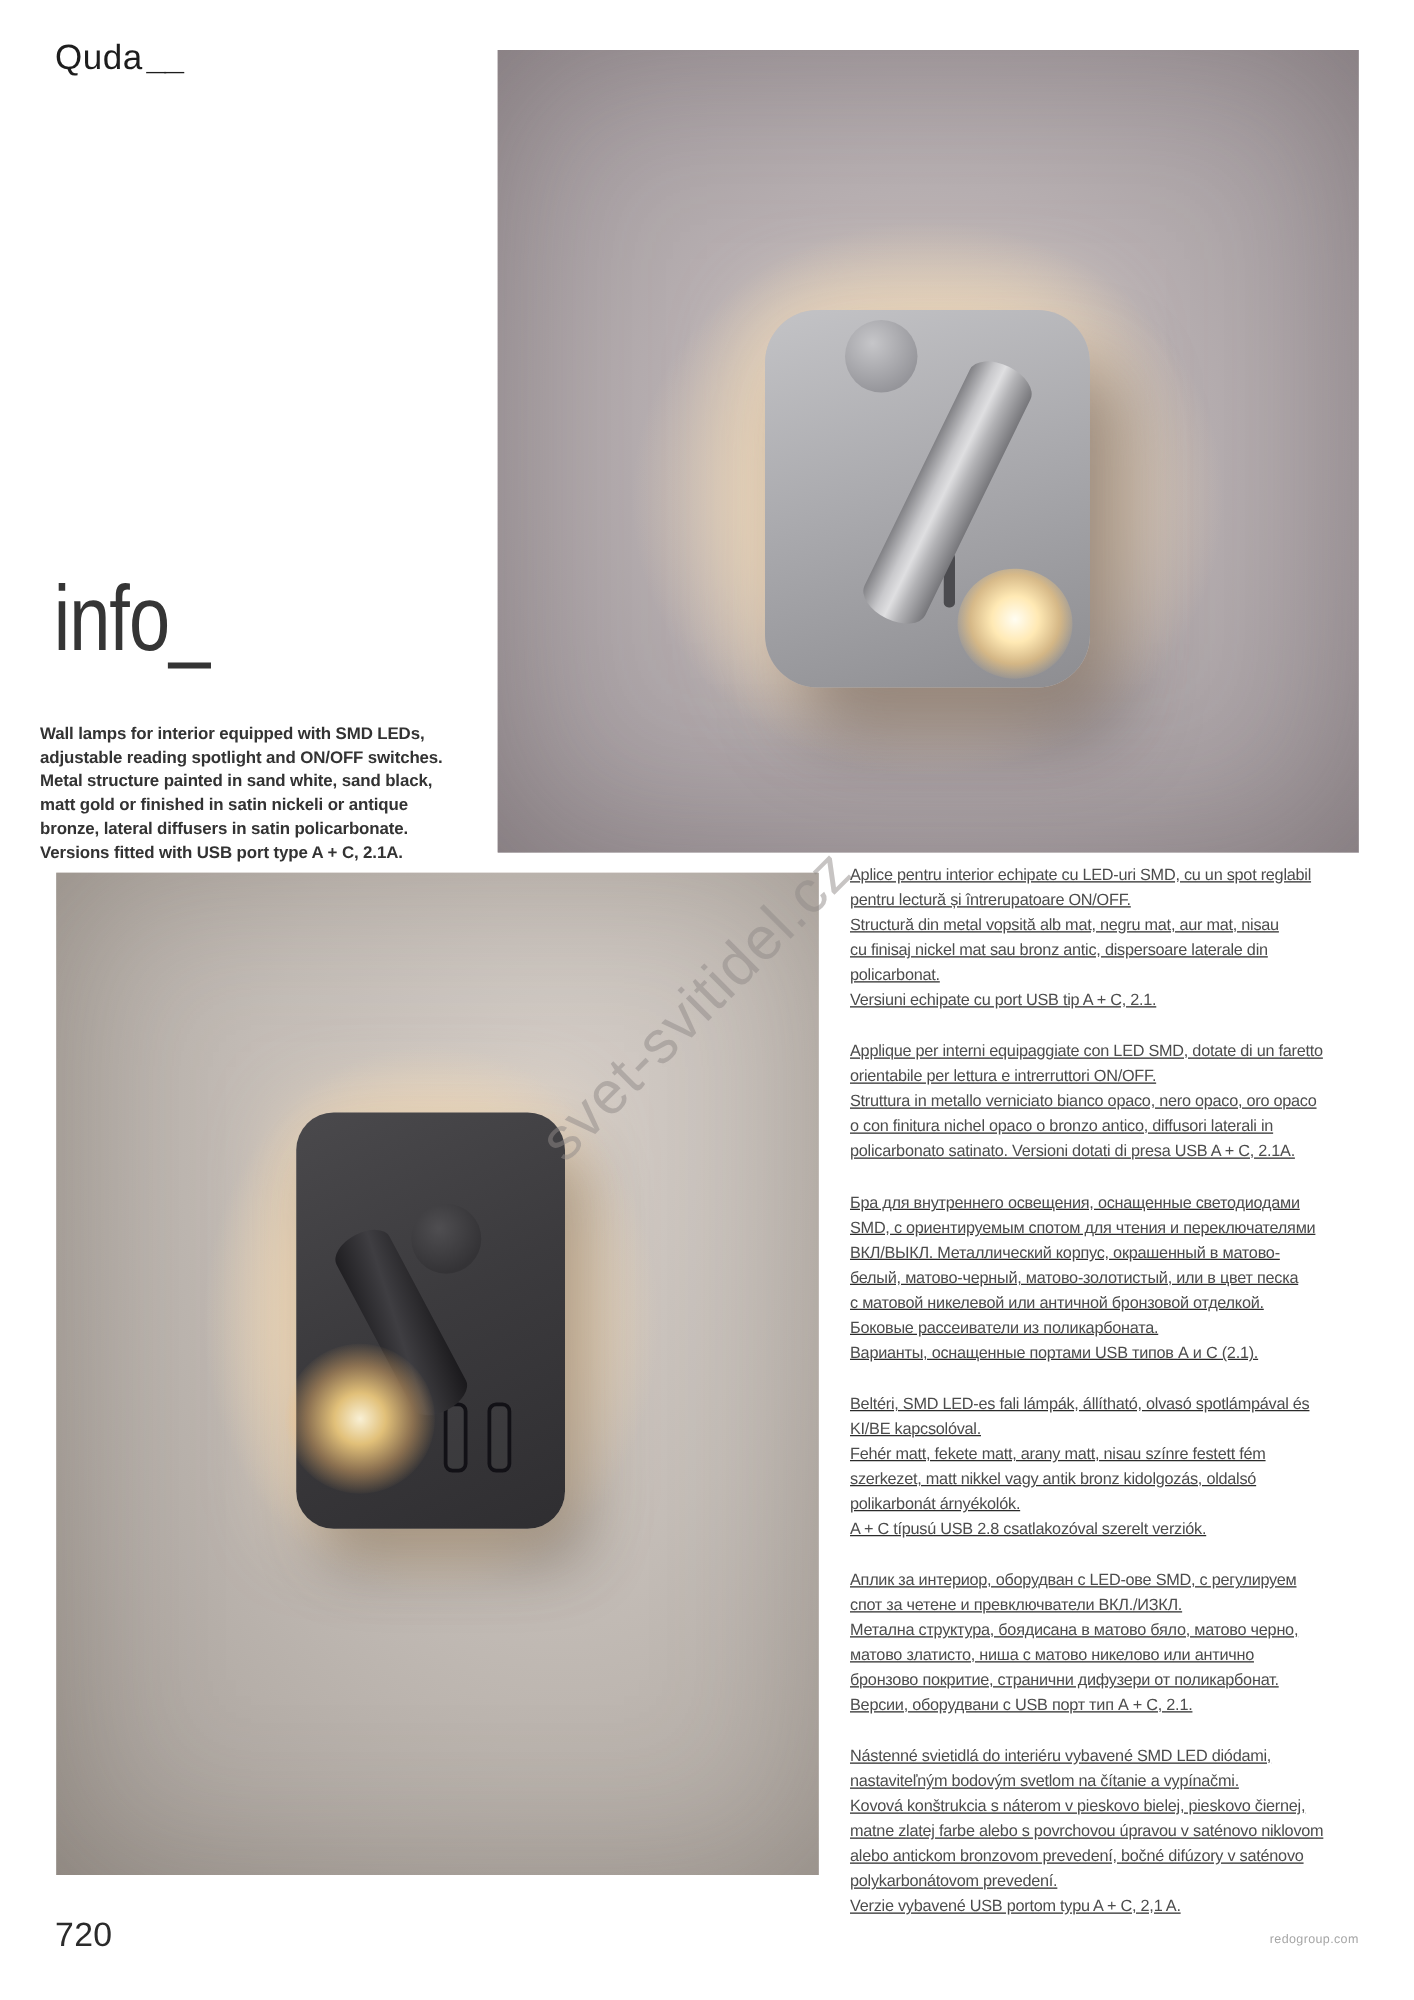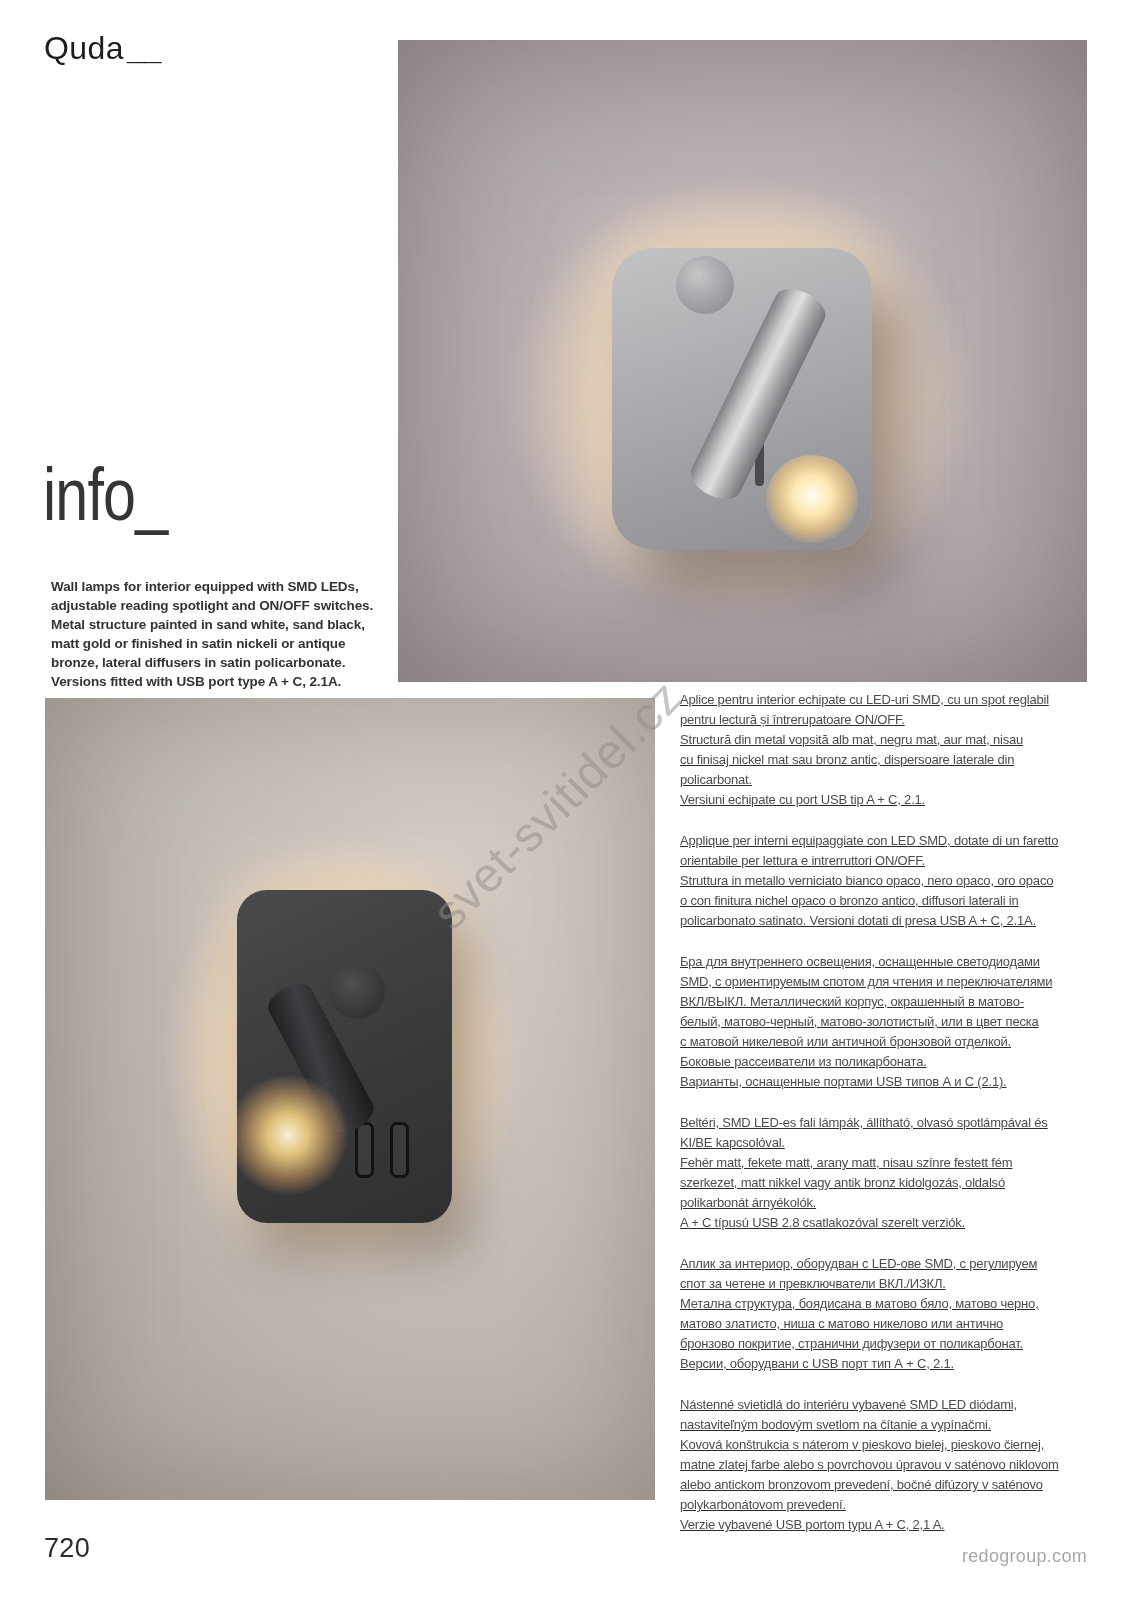--- a/index.html
+++ b/index.html
@@ -9,21 +9,21 @@
     height: 1600px;
     background: #ffffff;
     overflow: hidden;
     font-family: "Liberation Sans", sans-serif;
     color: #2b2b2b;
   }
 
   
   .brand {
     position: absolute; left: 44px; top: 30px;
-    font-size: 32px; letter-spacing: 0.4px; color: #1d1d1d;
+    font-size: 28px; letter-spacing: 0.4px; color: #1d1d1d;
     white-space: nowrap;
   }
   .brand .underscores { margin-left: 3px; letter-spacing: -1px; font-weight: 700; }
 
   
   .photo { position: absolute; overflow: hidden; }
   .photo-top {
     left: 398px; top: 40px; width: 689px; height: 642px;
     background: radial-gradient(ellipse at 50% 48%, #cdc3bd 0%, #b8b0b2 42%, #aaa2a5 72%, #9b9396 100%);
     box-shadow: inset 0 0 140px rgba(85,75,80,0.35);
@@ -94,21 +94,21 @@
   .photo-bottom .switch-b { left: 345px; }
 
   
   .info-heading {
     position: absolute; left: 43px; top: 458px;
     font-size: 74px; line-height: 1; font-weight: 400; color: #353535;
     transform: scaleX(0.8); transform-origin: top left;
     letter-spacing: -1px; white-space: nowrap;
   }
   .info-text {
-    position: absolute; left: 51px; top: 577px;
+    position: absolute; left: 32px; top: 577px;
     font-size: 13.5px; line-height: 19px; font-weight: 700;
     letter-spacing: -0.1px; color: #333333; white-space: pre;
   }
 
   
   .translations {
     position: absolute; left: 680px; top: 690px; width: 420px; text-decoration: underline;
   }
   .translations p {
     margin: 0 0 21px 0;
@@ -127,21 +127,21 @@
     white-space: nowrap;
   }
 
   
   .page-number {
     position: absolute; left: 44px; top: 1533px;
     font-size: 27px; color: #2b2b2b; letter-spacing: 0.3px;
   }
   .website {
     position: absolute; right: 44px; top: 1546px;
-    font-size: 18px; color: #a6a6a6; letter-spacing: 0.3px;
+    font-size: 10px; color: #a6a6a6; letter-spacing: 0.3px;
   }
 </style>
 </head>
 <body>
 
 <div class="page">
 
   <div class="brand">
     <span>Quda</span><span class="underscores">__</span>
   </div>

